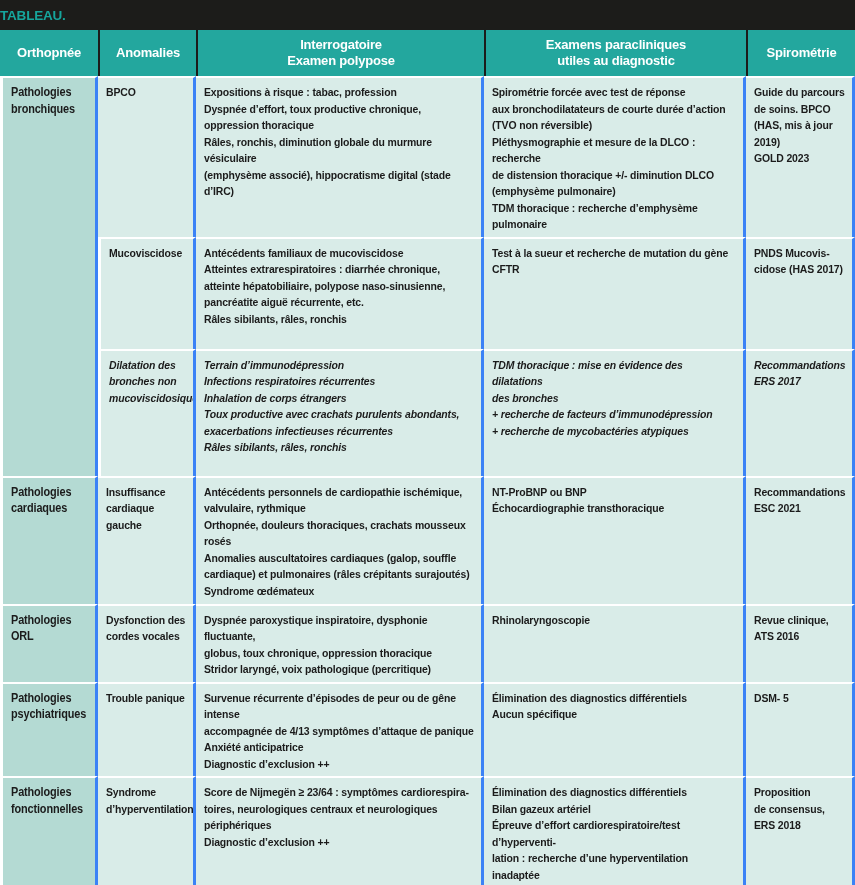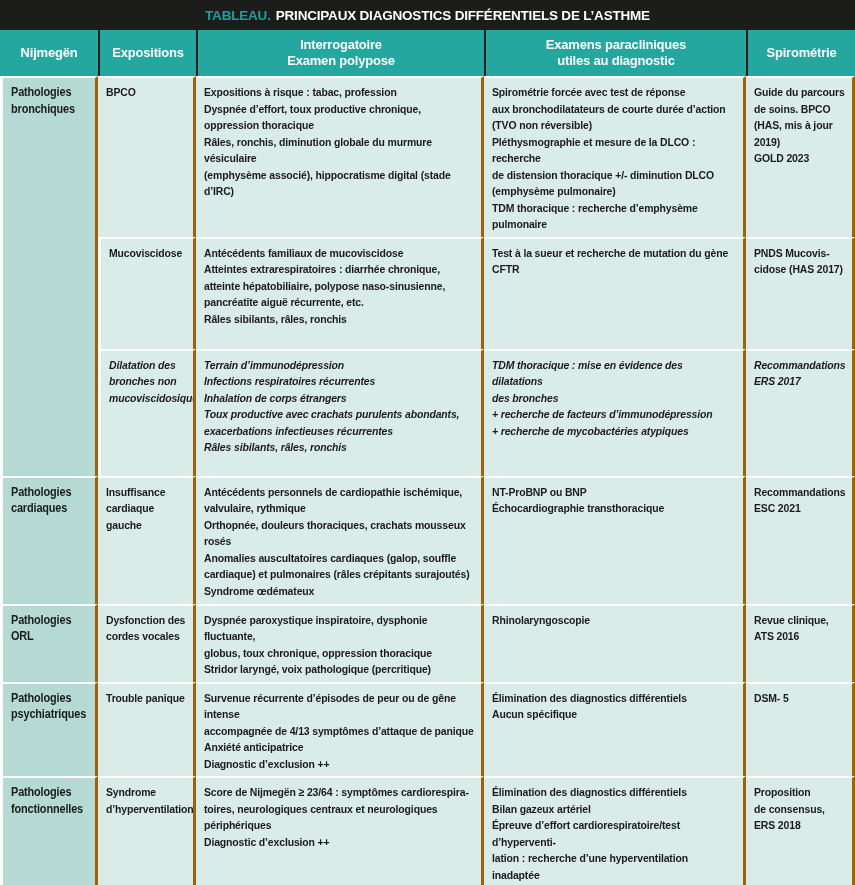--- a/index.html
+++ b/index.html
@@ -10,21 +10,21 @@
     color: #1b1b1b;
   }
   .wrap { width: 855px; background: #ffffff; }
 
   
   .titlebar {
     height: 30px;
     background: #1c1c1a;
     display: flex;
     align-items: center;
-    justify-content: center;
+    justify-content: flex-start;
     gap: 5px;
   }
   .titlebar .tag { color: #16a59c; font-weight: bold; font-size: 13.5px; letter-spacing: -0.2px; }
   .titlebar .ttl { color: #ffffff; font-weight: bold; font-size: 13.5px; letter-spacing: -0.2px; }
 
   
   table { width: 855px; border-collapse: separate; border-spacing: 0; table-layout: fixed; }
   col.c1 { width: 98px; }
   col.c2 { width: 98px; }
   col.c3 { width: 288px; }
@@ -43,21 +43,21 @@
     line-height: 16px;
     border-left: 2px solid #1c1c1a;
   }
   th:first-child { border-left: none; }
   tr.hr { height: 46px; }
 
   td {
     vertical-align: top;
     padding: 6px 7px 4px 8px;
     border-top: 2px solid #ffffff;
-    border-right: 3px solid #a16207;
+    border-right: 3px solid #3b82f6;
     background: #d9ece8;
     font-weight: bold;
     font-size: 11.5px;
     line-height: 16.5px;
     letter-spacing: -0.15px;
     overflow: hidden;
   }
   td:first-child { border-left: 3px solid #ffffff; }
   td.cat { background: #b4dad3; font-size: 12px; }
 
@@ -78,37 +78,36 @@
 
   .tbl-box { border-bottom: 3px solid #1c1c1a; padding-bottom: 2px; }
 </style>
 </head>
 <body>
 
 <div class="wrap">
 
   <div class="titlebar">
     <span class="tag">TABLEAU.</span>
-    <span class="ttl">PRINCIPAUX DIAGNOSTICS DIFFÉRENTIELS DE L’ASTHME</span>
   </div>
 
   <div class="tbl-box">
   <table>
     <colgroup>
           <col class="c1">
           <col class="c2">
           <col class="c3">
           <col class="c4">
           <col class="c5">
         </colgroup>
 
     <tbody>
           <tr class="hr">
-      <th>Nijmegën</th>
-      <th>Expositions</th>
+      <th>Orthopnée</th>
+      <th>Anomalies</th>
       <th>Interrogatoire
 Examen polypose</th>
       <th>Examens paracliniques
 utiles au diagnostic</th>
       <th>Spirométrie</th>
     </tr>
 
     <tr class="r1">
       <td class="cat" rowspan="3">
               <div class="cnd">Pathologies

